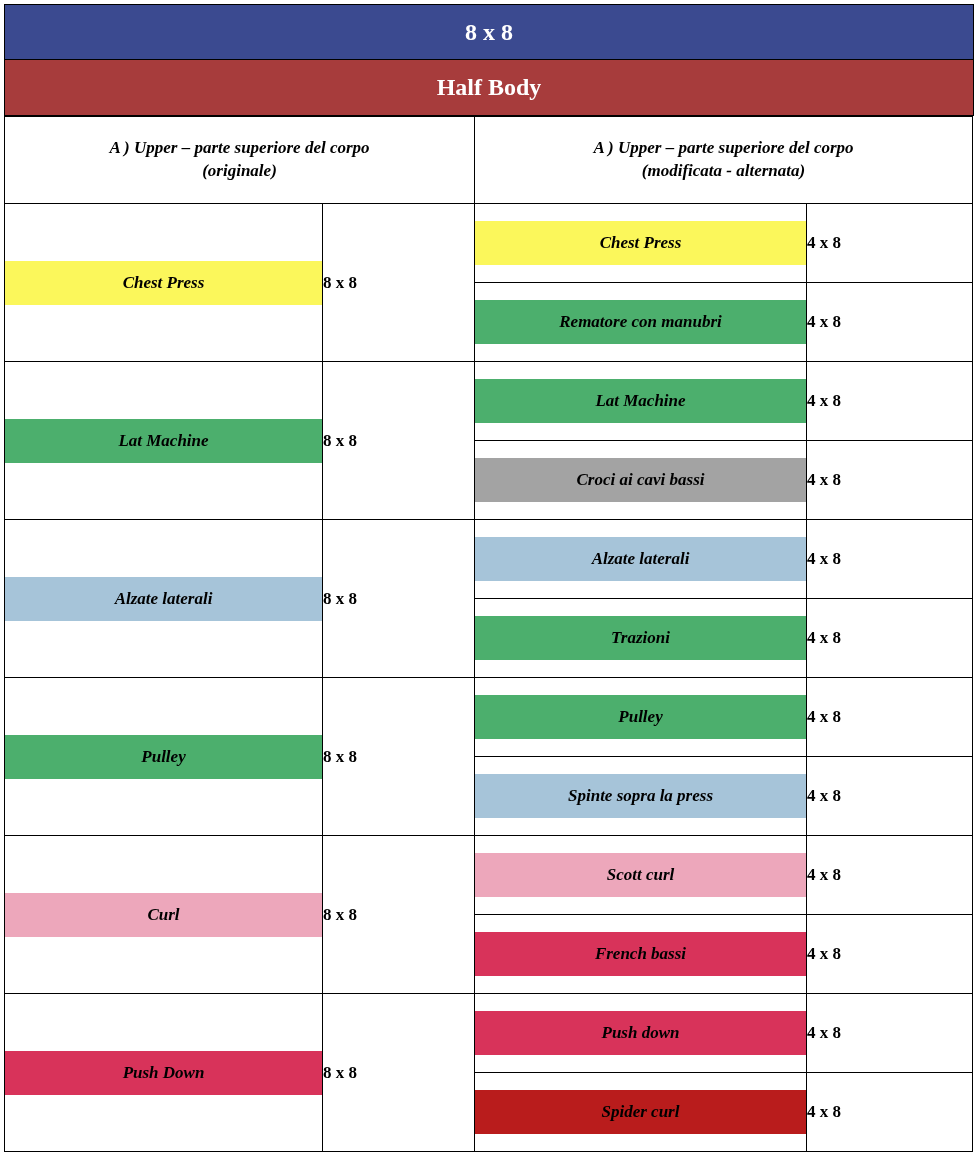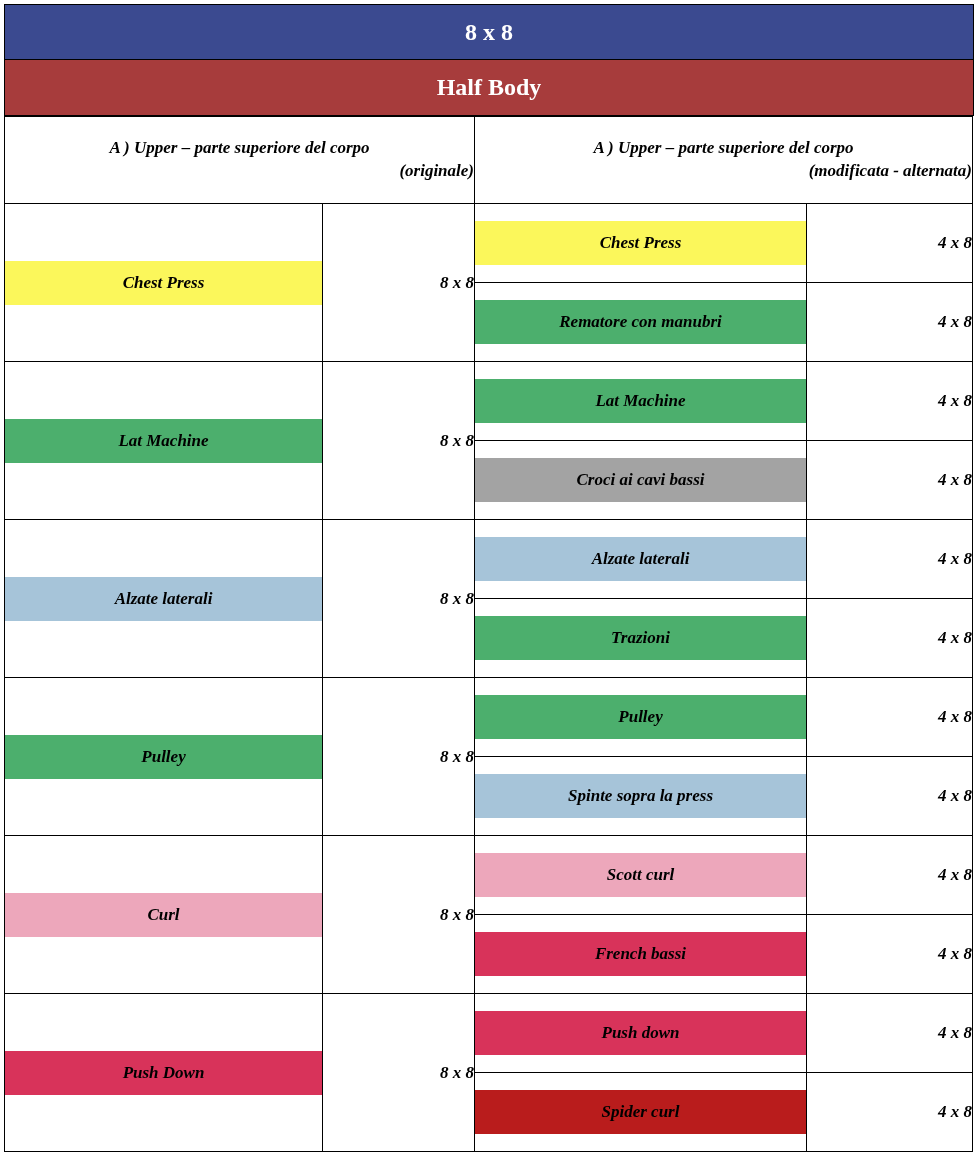--- a/index.html
+++ b/index.html
@@ -65,21 +65,21 @@
 
   .hdr-cell {
     height: 86px;
     text-align: center;
     font-style: italic;
     font-weight: bold;
     font-size: 17px;
     line-height: 1.35;
     padding: 4px 10px;
   }
-  .hdr-cell .line2 { display: block; text-align: right; }
+  .hdr-cell .line2 { display: block; }
 
   .ex-cell {
     height: 78px;
     padding: 6px 8px;
     vertical-align: top;
   }
   .ex-cell.right {
     vertical-align: middle;
   }
   .pill {
@@ -87,22 +87,21 @@
     text-align: center;
     font-style: italic;
     font-weight: bold;
     font-size: 17px;
     padding: 12px 6px;
     white-space: nowrap;
     overflow: hidden;
     text-overflow: ellipsis;
   }
   .reps {
-    text-align: right;
-    font-style: italic;
+    text-align: left;
     font-weight: bold;
     font-size: 17px;
   }
   .left-tall { height: 156px; vertical-align: top; padding-top: 6px; }
   .reps-tall { height: 156px; }
 </style>
 </head>
 <body>
 
 <div class="page">

